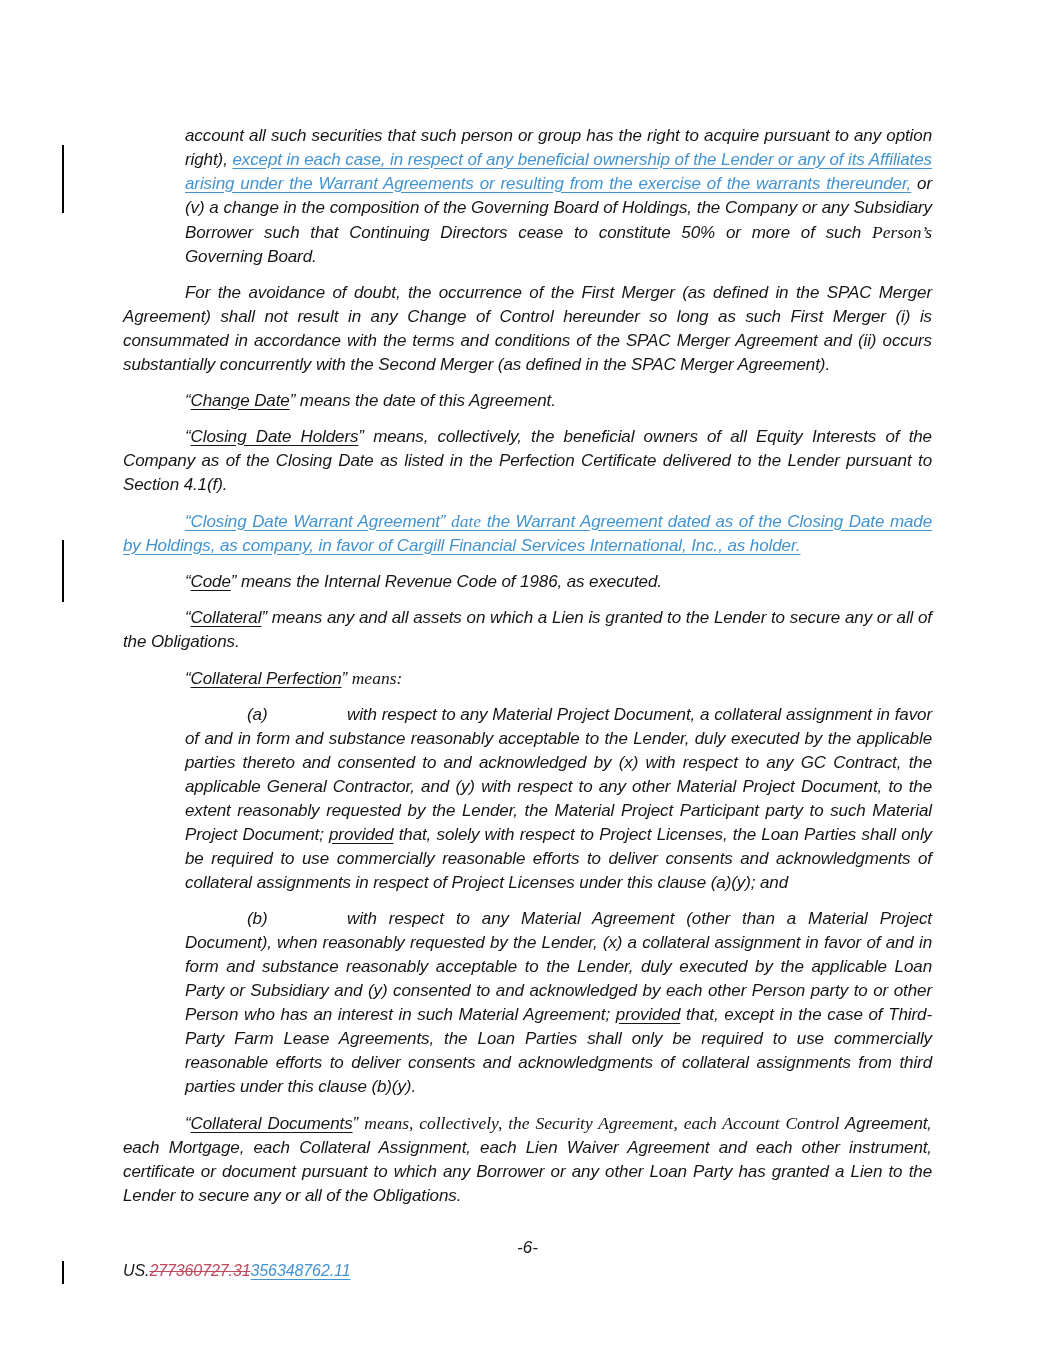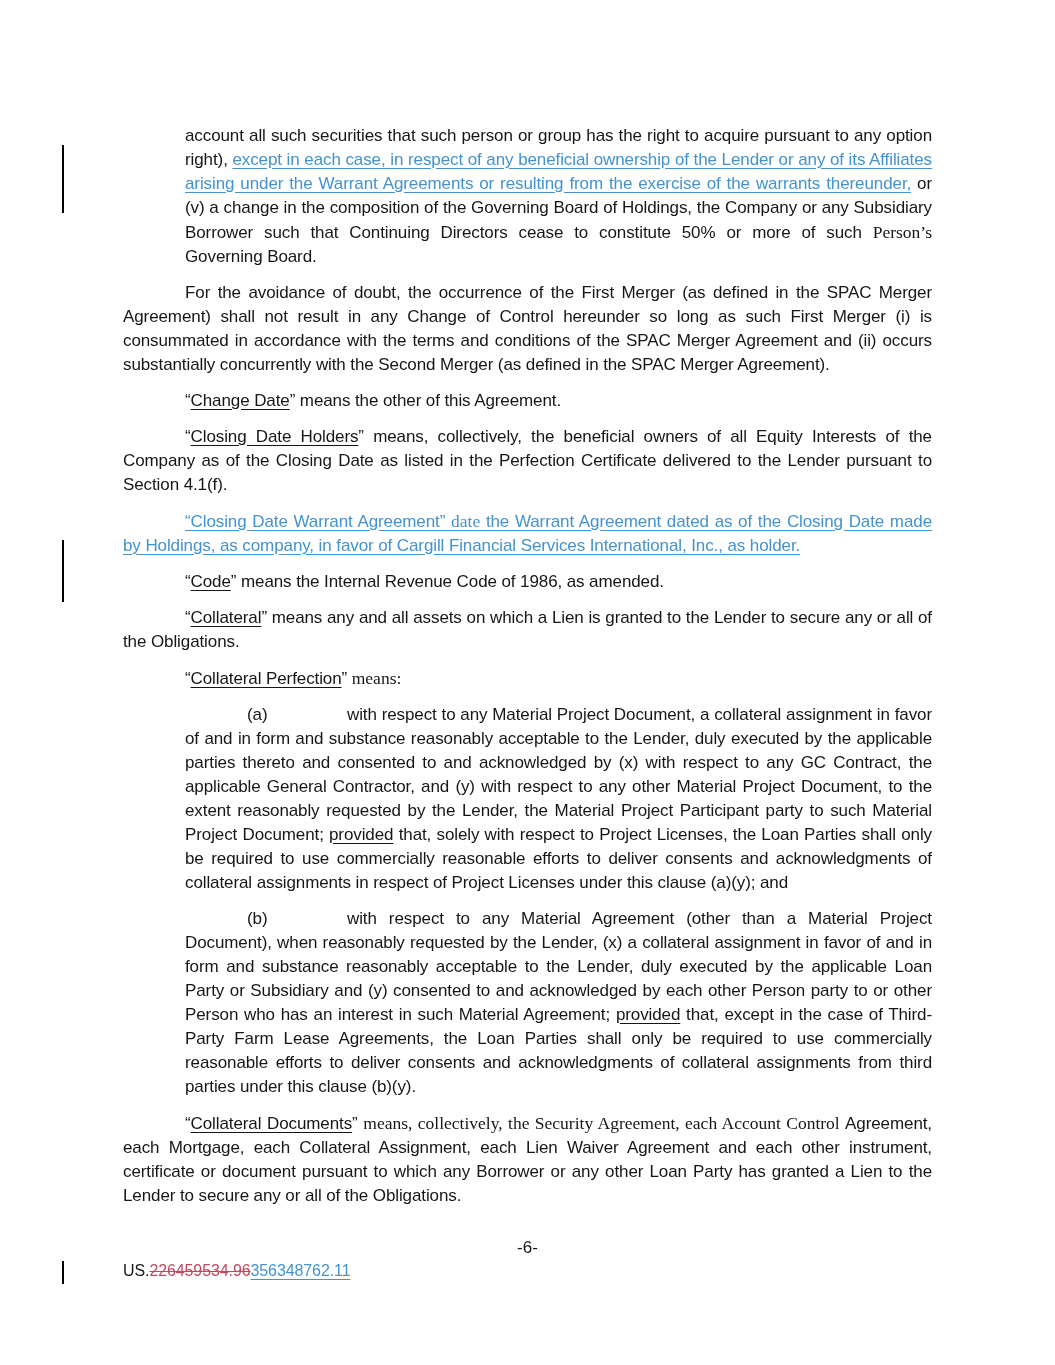--- a/index.html
+++ b/index.html
@@ -9,20 +9,21 @@
   }
   html,body{margin:0;padding:0;background:#ffffff;}
   #page{
     position:relative;
     width:1055px;
     height:1365px;
     background:#ffffff;
     color:var(--body);
     font-family:"Liberation Sans", sans-serif;
     overflow:hidden;
+    font-style:italic;
   }
   #content{
     position:absolute;
     left:123px;
     top:124px;
     width:809px;
   }
   p.para{
     margin:0 0 12px 0;
     text-align:justify;
@@ -70,28 +71,28 @@
 
 <div id="page">
 
   <div id="bar-1" class="change-bar"></div>
   <div id="bar-2" class="change-bar"></div>
   <div id="bar-3" class="change-bar"></div>
 
   <div id="content">
     <p class="para block"><span>account all such securities that such person or group has the right to acquire pursuant to any option right), </span><span class="ins">except in each case, in respect of any beneficial ownership of the Lender or any of its Affiliates arising under the Warrant Agreements or resulting from the exercise of the warrants thereunder,</span><span> or (v) a change in the composition of the Governing Board of Holdings, the Company or any Subsidiary Borrower such that Continuing Directors cease to constitute 50% or more of such </span><span class="serif">Person’s</span><span> Governing Board.</span></p>
     <p class="para indent"><span>For the avoidance of doubt, the occurrence of the First Merger (as defined in the SPAC Merger Agreement) shall not result in any Change of Control hereunder so long as such First Merger (i) is consummated in accordance with the terms and conditions of the SPAC Merger Agreement and (ii) occurs substantially concurrently with the Second Merger (as defined in the SPAC Merger Agreement).</span></p>
-    <p class="para indent"><span>“</span><span class="term">Change Date</span><span>” means the other of this Agreement.</span></p>
+    <p class="para indent"><span>“</span><span class="term">Change Date</span><span>” means the date of this Agreement.</span></p>
     <p class="para indent"><span>“</span><span class="term">Closing Date Holders</span><span>” means, collectively, the beneficial owners of all Equity Interests of the Company as of the Closing Date as listed in the Perfection Certificate delivered to the Lender pursuant to Section 4.1(f).</span></p>
     <p class="para indent"><span class="ins">“Closing Date Warrant Agreement” </span><span class="ins serif">date</span><span class="ins"> the Warrant Agreement dated as of the Closing Date made by Holdings, as company, in favor of Cargill Financial Services International, Inc., as holder.</span></p>
-    <p class="para indent"><span>“</span><span class="term">Code</span><span>” means the Internal Revenue Code of 1986, as amended.</span></p>
+    <p class="para indent"><span>“</span><span class="term">Code</span><span>” means the Internal Revenue Code of 1986, as executed.</span></p>
     <p class="para indent"><span>“</span><span class="term">Collateral</span><span>” means any and all assets on which a Lien is granted to the Lender to secure any or all of the Obligations.</span></p>
     <p class="para indent"><span>“</span><span class="term">Collateral Perfection</span><span>” </span><span class="serif">means:</span></p>
     <p class="para sub"><span class="label">(a)</span><span>with respect to any Material Project Document, a collateral assignment in favor of and in form and substance reasonably acceptable to the Lender, duly executed by the applicable parties thereto and consented to and acknowledged by (x) with respect to any GC Contract, the applicable General Contractor, and (y) with respect to any other Material Project Document, to the extent reasonably requested by the Lender, the Material Project Participant party to such Material Project Document; </span><span class="u">provided</span><span> that, solely with respect to Project Licenses, the Loan Parties shall only be required to use commercially reasonable efforts to deliver consents and acknowledgments of collateral assignments in respect of Project Licenses under this clause (a)(y); and</span></p>
     <p class="para sub"><span class="label">(b)</span><span>with respect to any Material Agreement (other than a Material Project Document), when reasonably requested by the Lender, (x) a collateral assignment in favor of and in form and substance reasonably acceptable to the Lender, duly executed by the applicable Loan Party or Subsidiary and (y) consented to and acknowledged by each other Person party to or other Person who has an interest in such Material Agreement; </span><span class="u">provided</span><span> that, except in the case of Third-Party Farm Lease Agreements, the Loan Parties shall only be required to use commercially reasonable efforts to deliver consents and acknowledgments of collateral assignments from third parties under this clause (b)(y).</span></p>
     <p class="para indent"><span>“</span><span class="term">Collateral Documents</span><span>” </span><span class="serif">means, collectively, the Security Agreement, each Account Control </span><span>Agreement, each Mortgage, each Collateral Assignment, each Lien Waiver Agreement and each other instrument, certificate or document pursuant to which any Borrower or any other Loan Party has granted a Lien to the Lender to secure any or all of the Obligations.</span></p>
   </div>
 
   <div id="page-number">-6-</div>
 
-  <div id="doc-id"><span>US.</span><span class="del">226459534.96</span><span class="ins">356348762.11</span></div>
+  <div id="doc-id"><span>US.</span><span class="del">277360727.31</span><span class="ins">356348762.11</span></div>
 
 </div>
 
 </body></html>

